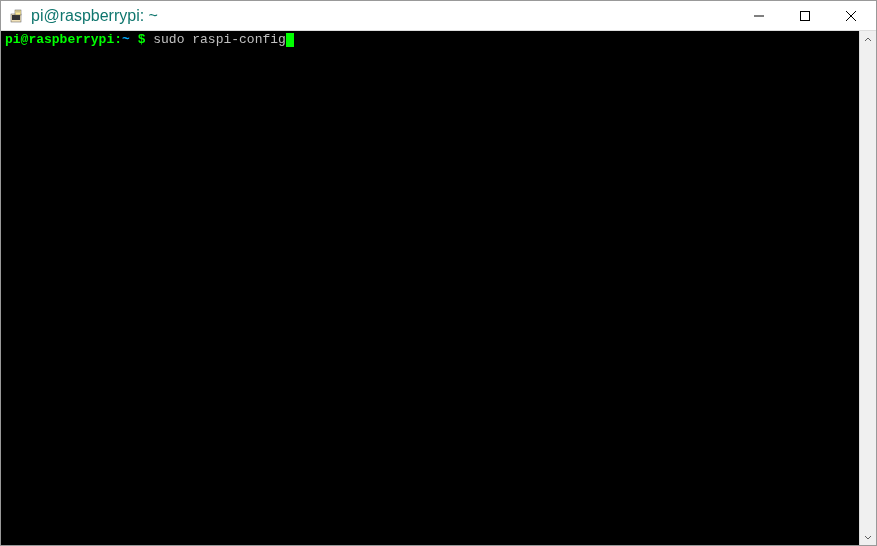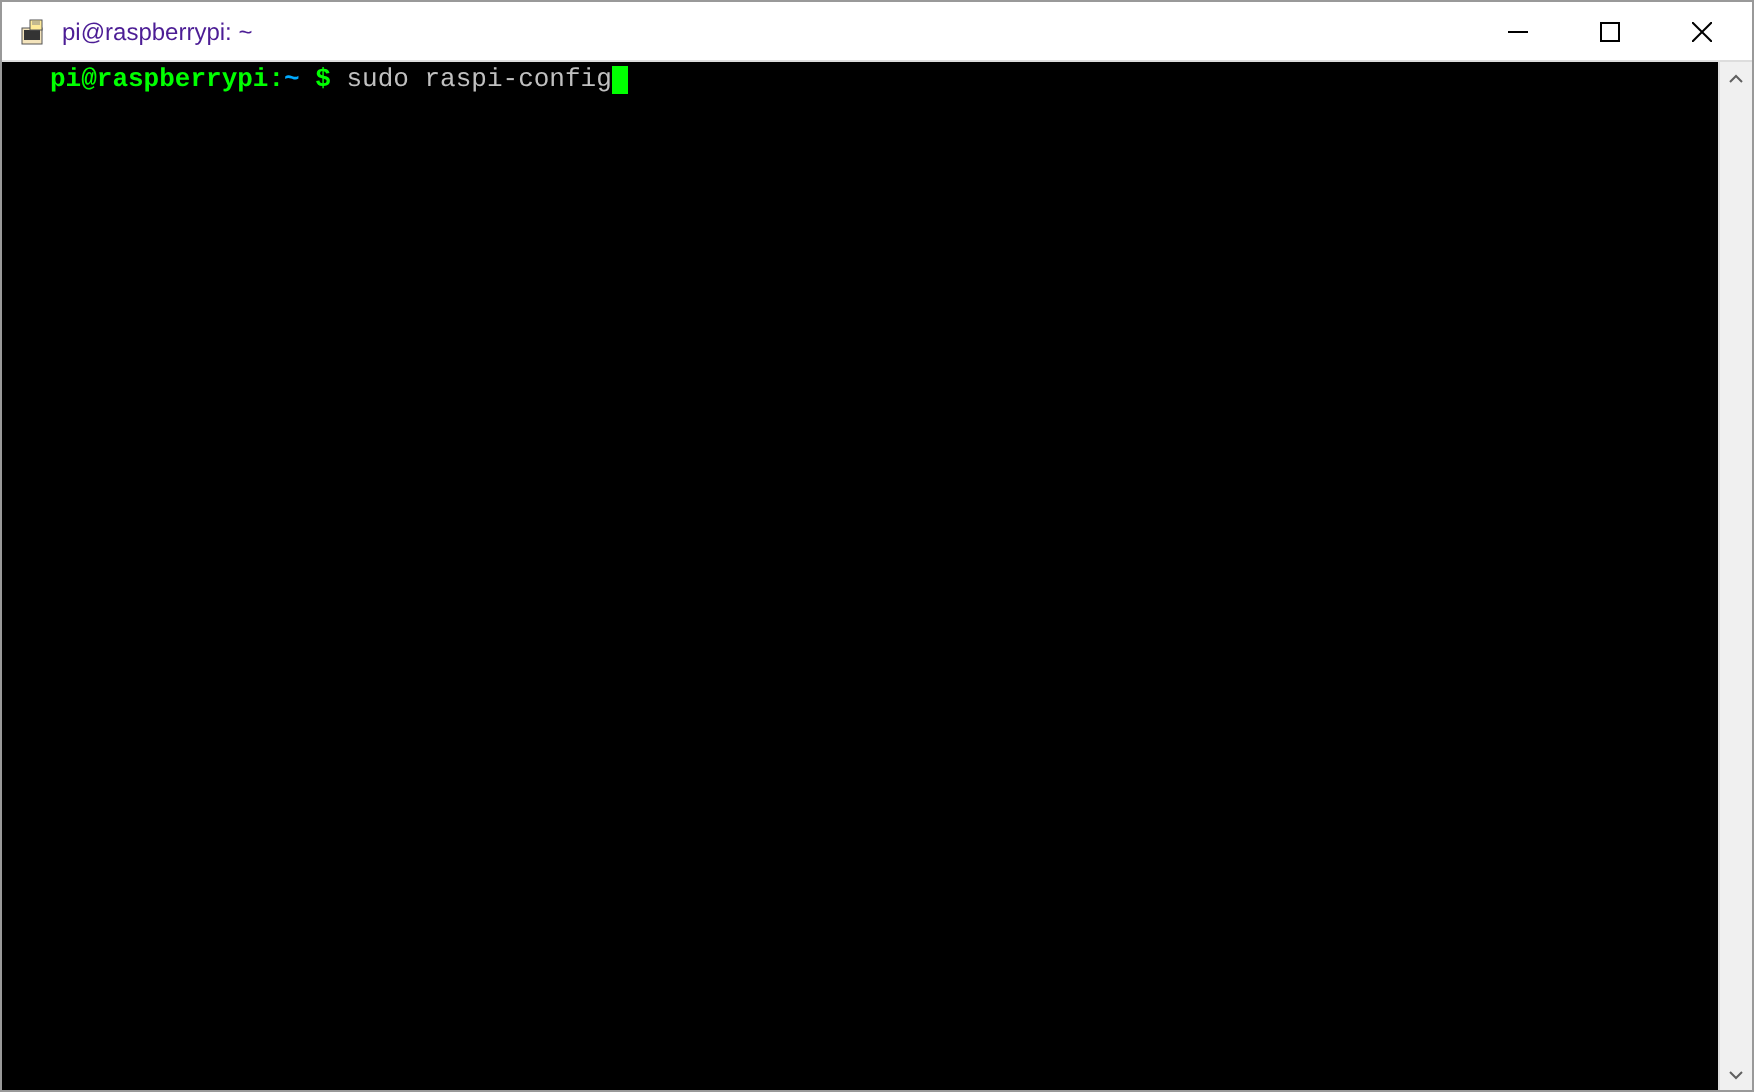--- a/index.html
+++ b/index.html
@@ -27,22 +27,22 @@
       width: 16px;
       height: 16px;
       margin-left: 6px;
       margin-right: 6px;
       display: flex;
       align-items: center;
       justify-content: center;
     }
     .titlebar-title {
       flex: 1;
-      font-size: 12px;
-      color: #4c1d95;
+      font-size: 16px;
+      color: #0f766e;
     }
     .window-controls {
       display: flex;
       height: 100%;
     }
     .win-btn {
       width: 46px;
       height: 100%;
       display: flex;
       align-items: center;
@@ -65,21 +65,20 @@
       background: #000;
       padding: 2px 4px;
       font-family: "Courier New", "Consolas", monospace;
       font-size: 13px;
       line-height: 14px;
       color: #c0c0c0;
       overflow: hidden;
     }
     .term-line {
       white-space: pre;
-      margin-left: 20px;
     }
     .prompt-user {
       color: #00ff00;
       font-weight: bold;
     }
     .prompt-path {
       color: #00aaff;
       font-weight: bold;
     }
     .prompt-dollar {

